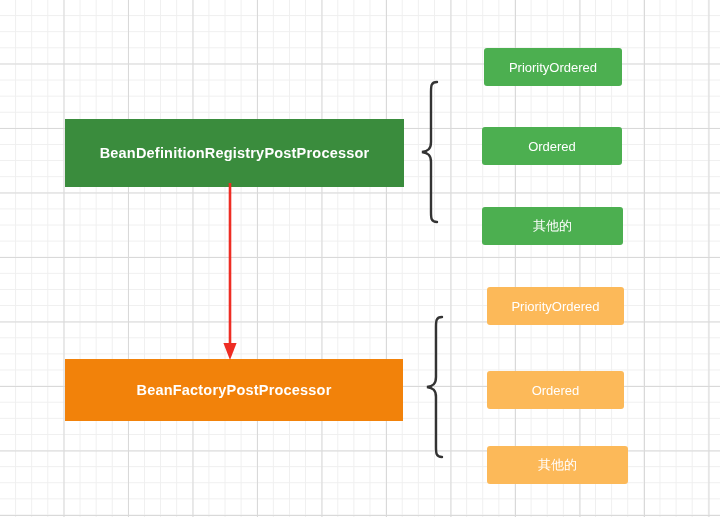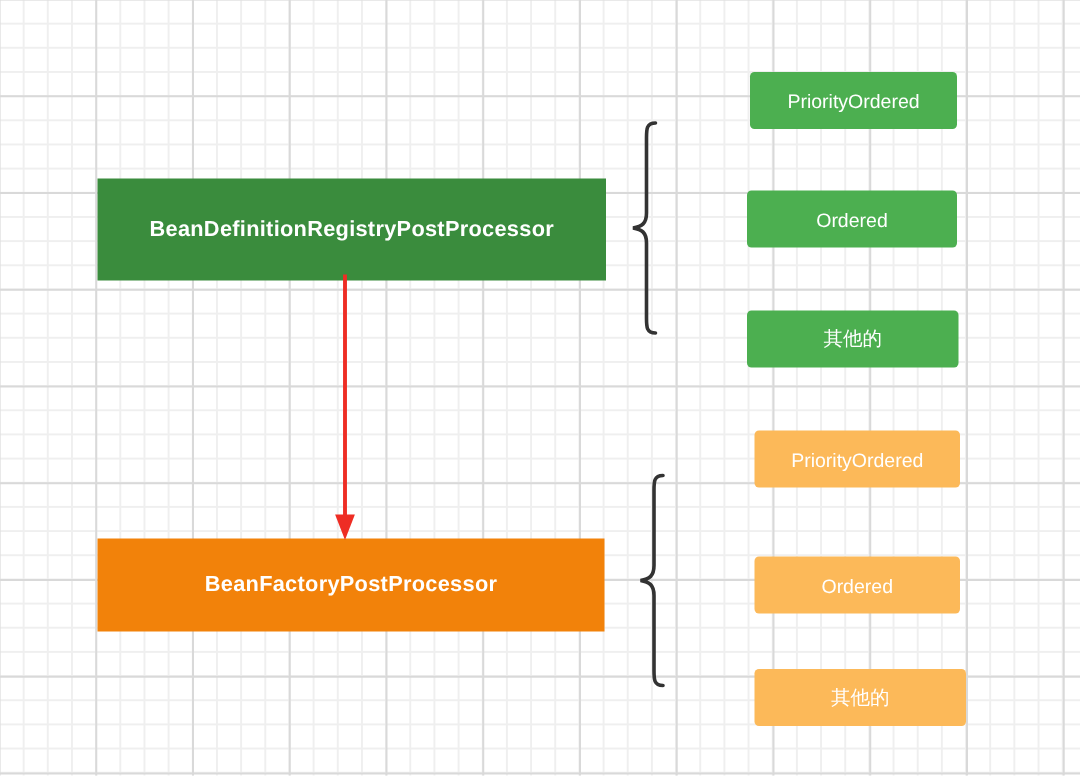--- a/index.html
+++ b/index.html
@@ -64,21 +64,20 @@
   .chip {
     position: absolute;
     display: flex;
     align-items: center;
     justify-content: center;
     box-sizing: border-box;
     border-radius: 3px;
     color: #ffffff;
     font-size: 13px;
     text-align: center;
-    margin-left: 16px;
   }
 
   .chip-green { background: #4caf50; }
   .chip-orange { background: #fcb959; }
 
   #chip-g1 { left: 484px; top: 48px;  width: 138px; height: 38px; }
   #chip-g2 { left: 482px; top: 127px; width: 140px; height: 38px; }
   #chip-g3 { left: 482px; top: 207px; width: 141px; height: 38px; }
 
   #chip-o1 { left: 487px; top: 287px; width: 137px; height: 38px; }

